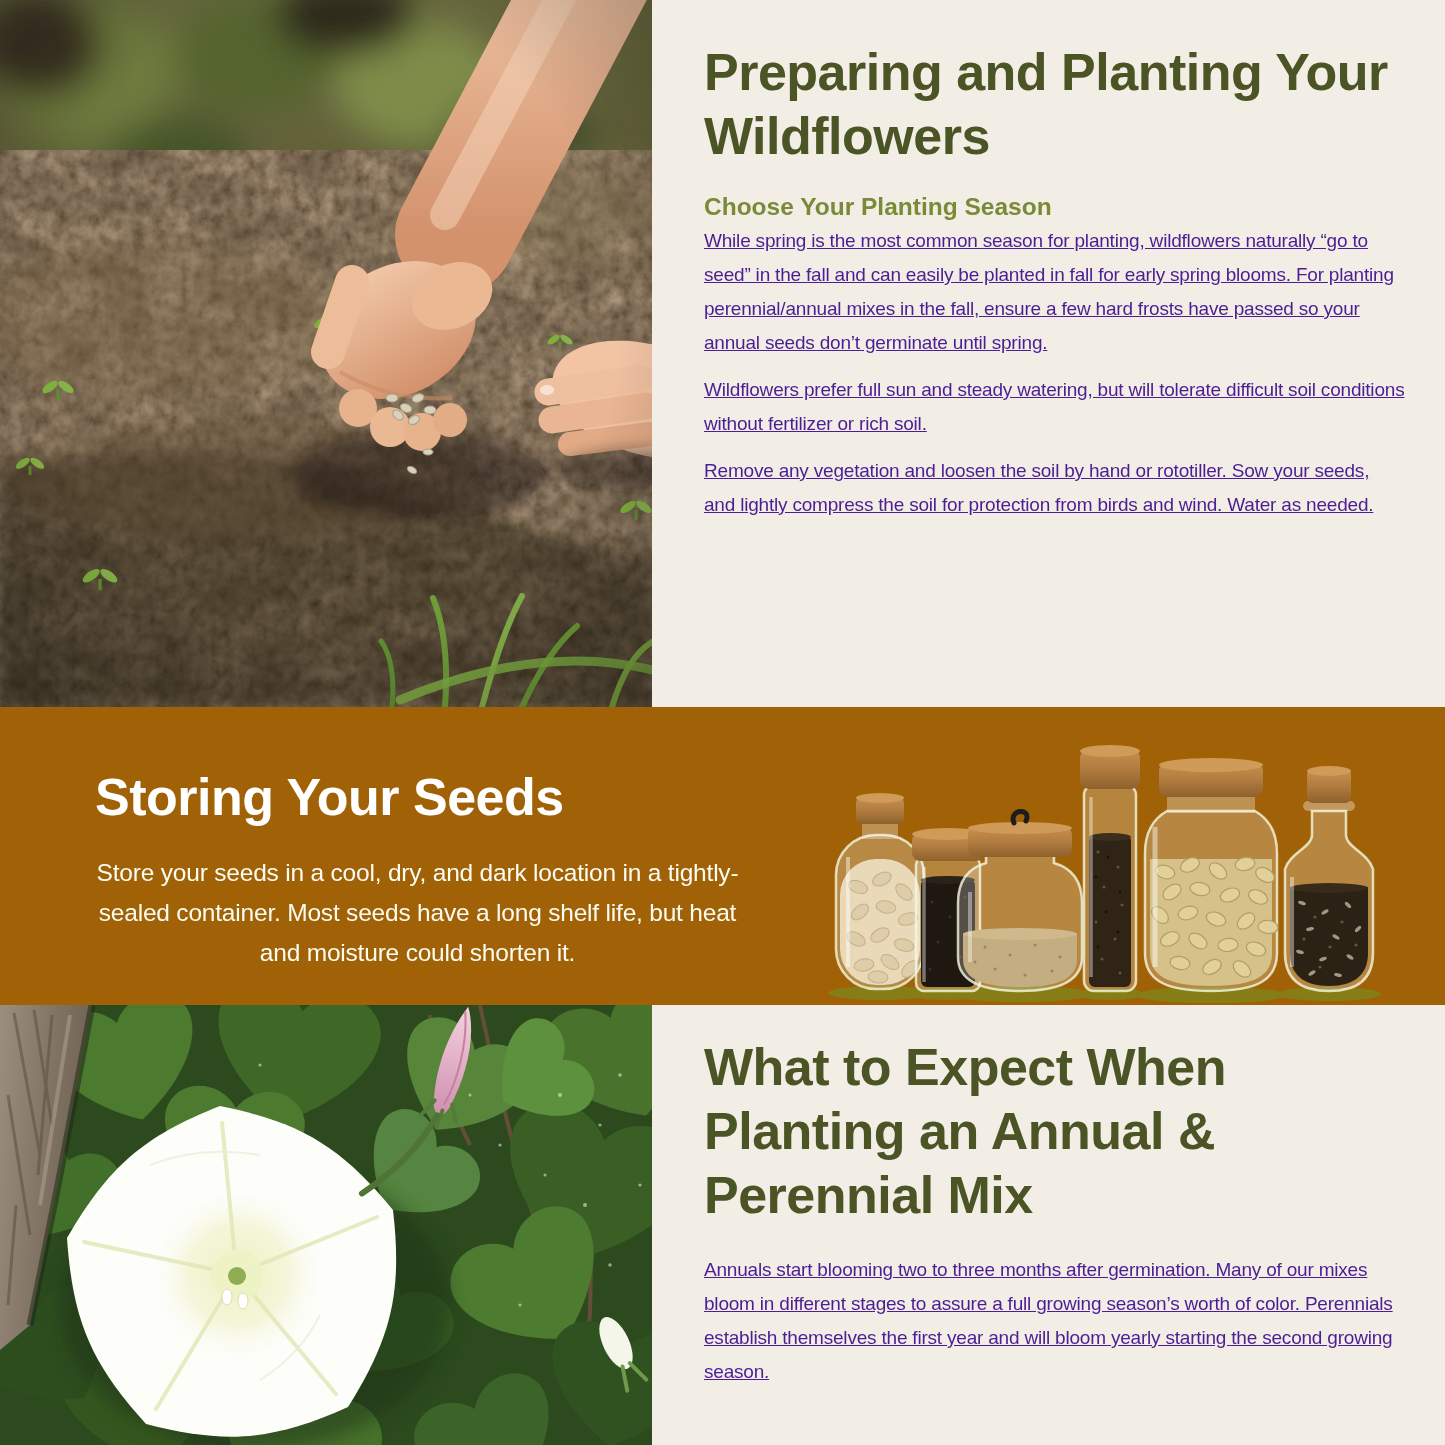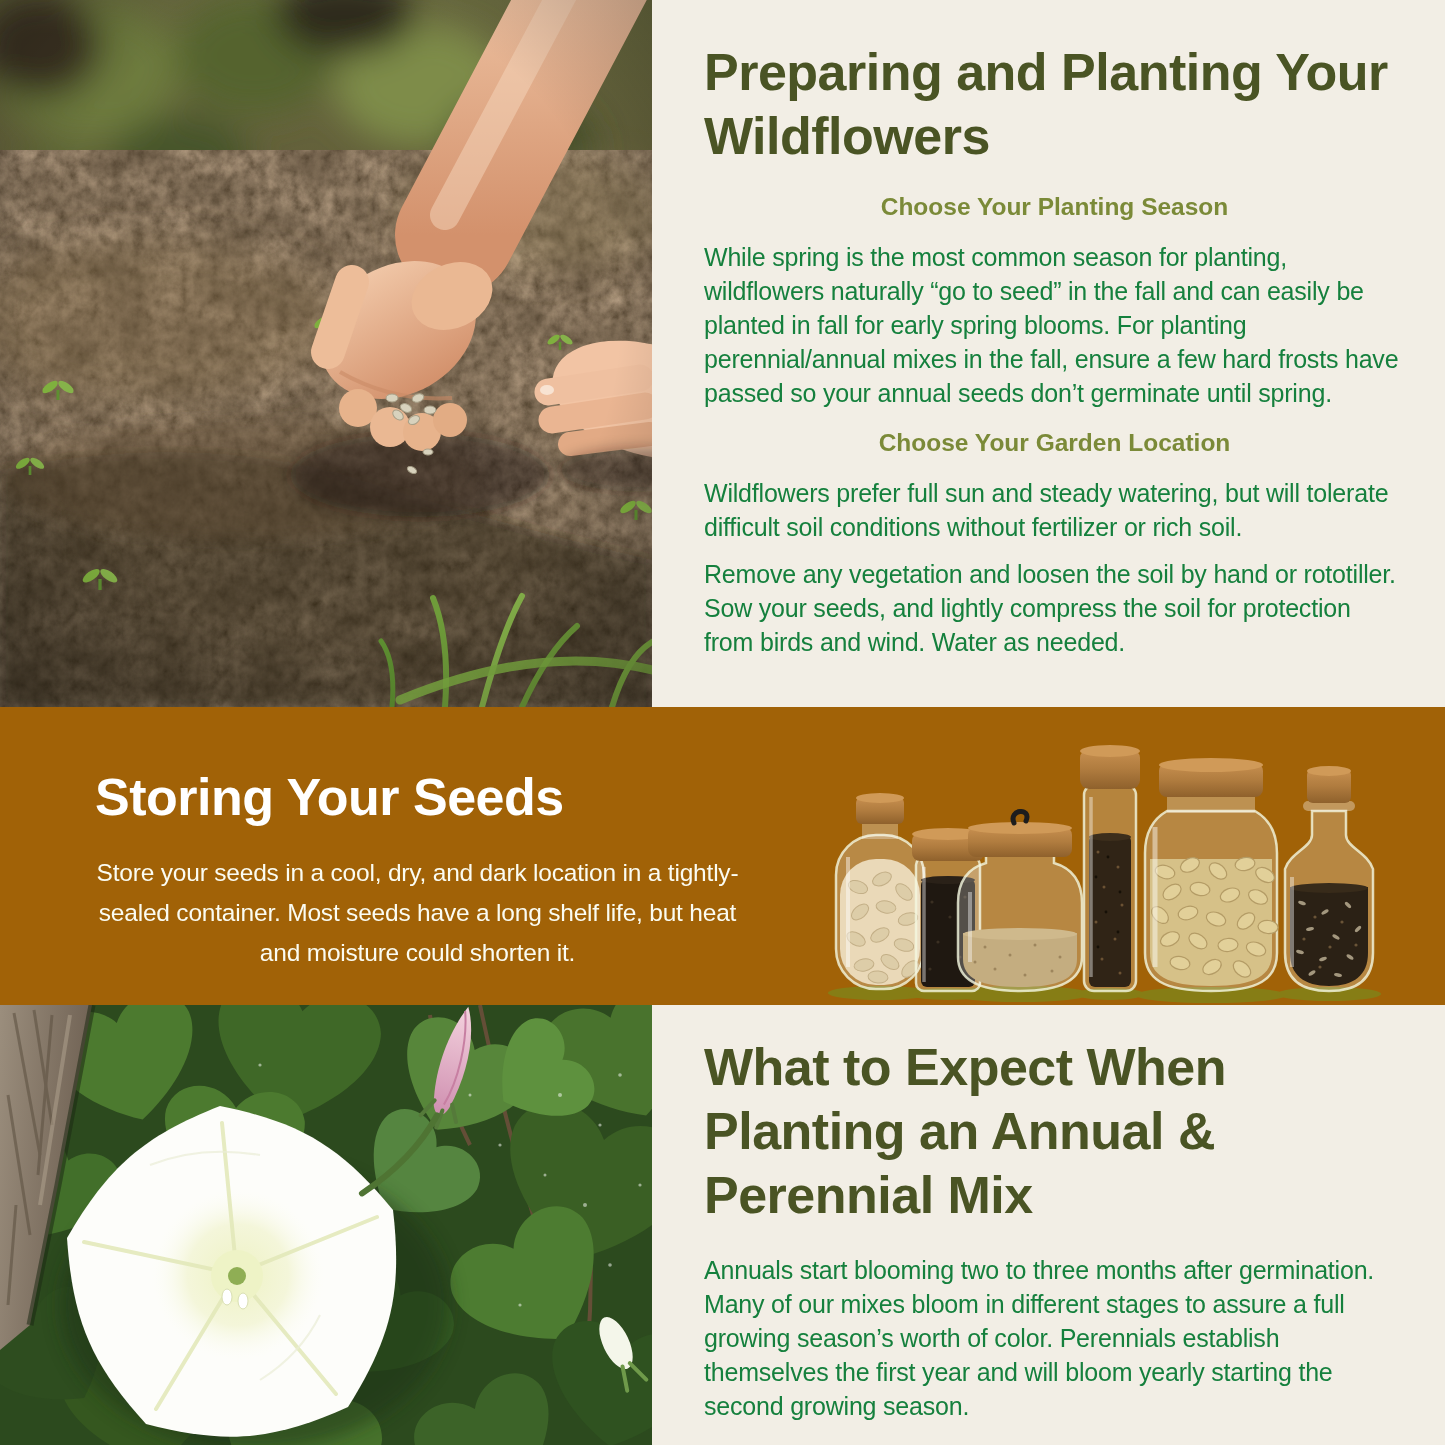--- a/index.html
+++ b/index.html
@@ -14,25 +14,26 @@
   
   .panel{position:absolute;box-sizing:border-box;background:#f2eee5;}
   .panel-top{left:652px;top:0;width:793px;height:707px;padding:40px 40px 0 52px;}
   .panel-bottom{left:652px;top:1005px;width:793px;height:440px;padding:30px 40px 0 52px;}
   .section-title{
     font-size:52px;line-height:64px;font-weight:700;color:#4a5424;
     letter-spacing:-0.5px;margin:0 0 22px 0;
   }
   .panel-bottom .section-title{margin-bottom:26px;max-width:680px;}
   .sub-heading{
-    font-size:24.5px;line-height:34px;font-weight:700;color:#7b8a38;margin:16px;text-align:center;
+    font-size:24.5px;line-height:34px;font-weight:700;color:#7b8a38;margin:0;
   }
   .body-text{
-    font-size:25px;line-height:34px;color:#15803d;margin:0 0 13px 0;
+    font-size:19px;line-height:34px;color:#4c1d95;margin:0 0 13px 0;
     letter-spacing:-0.2px;
+    text-decoration:underline;
   }
   .panel-bottom .body-text{margin-top:16px;}
   
   .band{
     position:absolute;left:0;top:707px;width:1445px;height:298px;background:#a16207;
   }
   .band-text{position:absolute;left:95px;top:58px;width:645px;}
   .band-title{
     font-size:52px;line-height:64px;font-weight:700;color:#ffffff;
     letter-spacing:-0.5px;margin:0 0 24px 0;
@@ -163,21 +164,20 @@
 
   <section class="panel panel-top">
     <h1 class="section-title">Preparing and Planting Your Wildflowers</h1>
 
     <div class="item">
       <h2 class="sub-heading">Choose Your Planting Season</h2>
       <p class="body-text">While spring is the most common season for planting, wildflowers naturally “go to seed” in the fall and can easily be planted in fall for early spring blooms. For planting perennial/annual mixes in the fall, ensure a few hard frosts have passed so your annual seeds don’t germinate until spring.</p>
     </div>
 
     <div class="item">
-      <h2 class="sub-heading">Choose Your Garden Location</h2>
       <p class="body-text">Wildflowers prefer full sun and steady watering, but will tolerate difficult soil conditions without fertilizer or rich soil.</p>
     </div>
 
     <div class="item">
       <p class="body-text">Remove any vegetation and loosen the soil by hand or rototiller. Sow your seeds, and lightly compress the soil for protection from birds and wind. Water as needed.</p>
     </div>
   </section>
 
   <section class="band">
     <div class="band-text">

